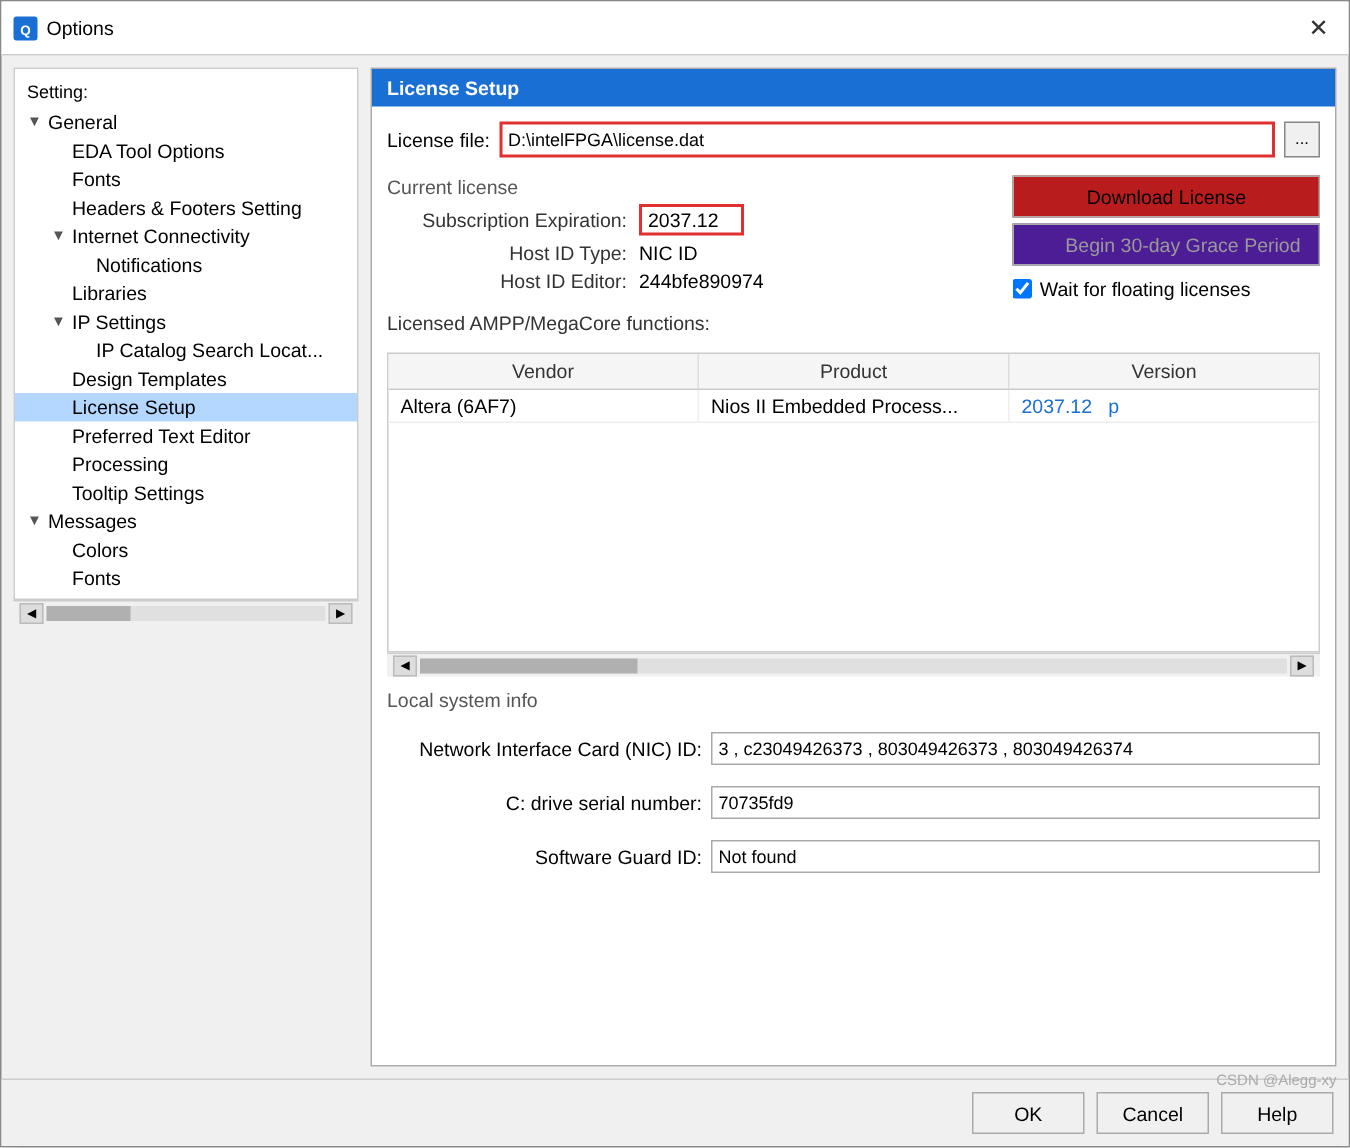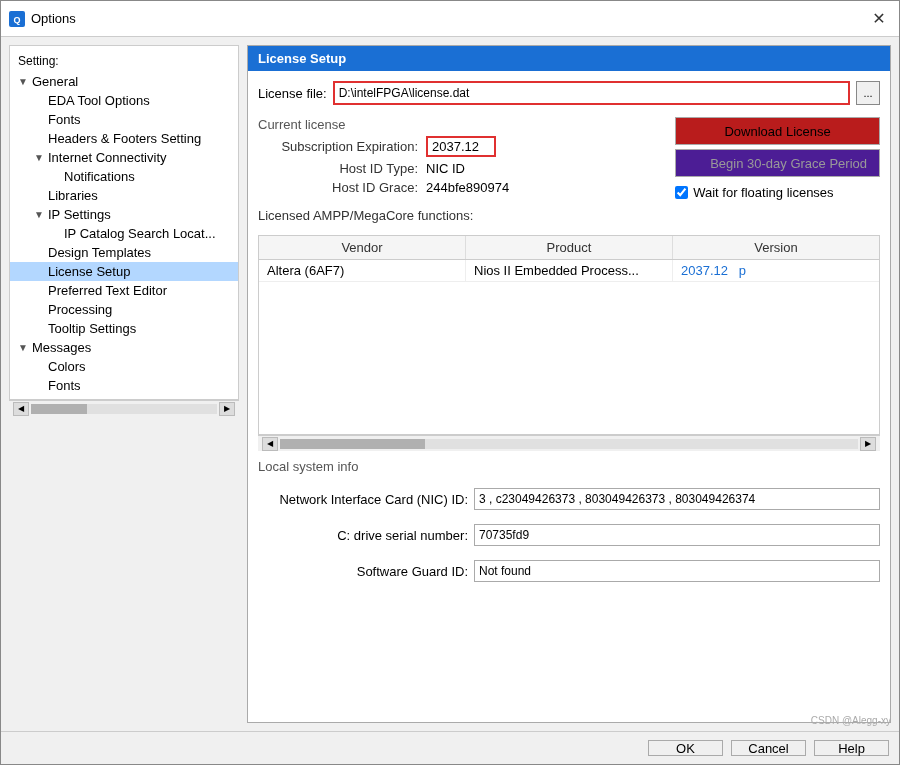--- a/index.html
+++ b/index.html
@@ -356,21 +356,21 @@
     .dialog-footer {
       padding: 8px 10px;
       border-top: 1px solid #ccc;
       display: flex;
       justify-content: flex-end;
       gap: 8px;
       background: #f0f0f0;
     }
     .footer-btn {
       min-width: 75px;
-      height: 16px;
+      height: 28px;
       border: 1px solid #aaa;
       background: #f0f0f0;
       cursor: pointer;
       font-size: 13px;
       padding: 0 16px;
     }
 
     .watermark {
       position: absolute;
       bottom: 38px;
@@ -496,21 +496,21 @@
             <div class="section-label">Current license</div>
             <div class="info-row">
               <span class="info-key">Subscription Expiration:</span>
               <span class="info-value-box">2037.12</span>
             </div>
             <div class="info-row">
               <span class="info-key">Host ID Type:</span>
               <span class="info-value">NIC ID</span>
             </div>
             <div class="info-row">
-              <span class="info-key">Host ID Grace:</span>
+              <span class="info-key">Host ID Editor:</span>
               <span class="info-value">244bfe890974</span>
             </div>
           </div>
           <div class="current-license-right">
             <button class="action-btn">Download License</button>
             <button class="action-btn" disabled="">Begin 30-day Grace Period</button>
             <div class="wait-checkbox-row">
               <input type="checkbox" checked="" style="">
               <span>Wait for floating licenses</span>
             </div>

